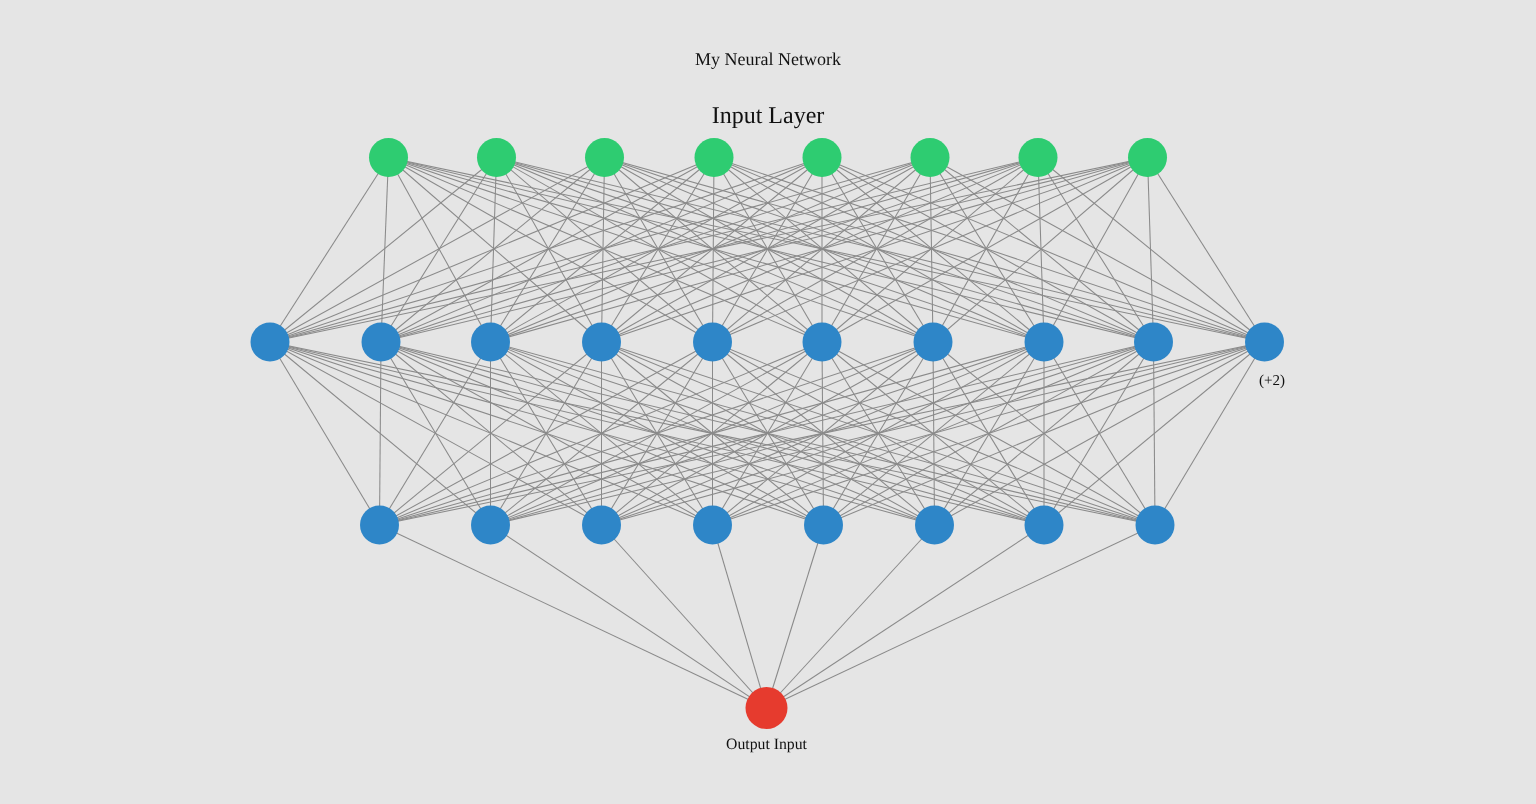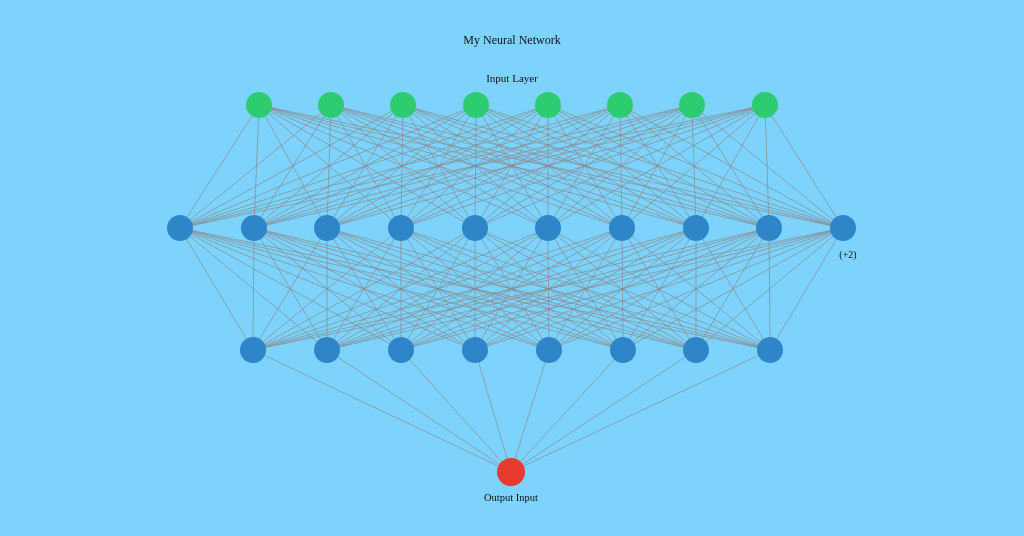--- a/index.html
+++ b/index.html
@@ -4,21 +4,21 @@
 <style>
   html, body {
     margin: 0;
     padding: 0;
     background: #ffffff;
   }
   .canvas {
     position: relative;
     width: 1024px;
     height: 536px;
-    background: #7dd3fc;
+    background: #e5e5e5;
     overflow: hidden;
     font-family: "Liberation Serif", "DejaVu Serif", serif;
     color: #1a1a1a;
   }
   .net-svg {
     position: absolute;
     left: 0;
     top: 0;
     width: 1024px;
     height: 536px;
@@ -26,21 +26,21 @@
   }
   .lbl {
     position: absolute;
     transform: translate(-50%, -50%);
     white-space: nowrap;
     color: #111111;
     -webkit-user-select: none;
     user-select: none;
   }
   .lbl-title   { left: 512px; top: 40px;  font-size: 12px; }
-  .lbl-input   { left: 512px; top: 78px;  font-size: 11px; }
+  .lbl-input   { left: 512px; top: 78px;  font-size: 16px; }
   .lbl-output  { left: 511px; top: 497px; font-size: 10.5px; }
   .lbl-extra   { left: 848px; top: 254px; font-size: 10px; }
 </style>
 </head>
 <body>
 
 <div class="canvas">
 
   <svg class="net-svg" viewBox="0 0 1024 536" xmlns="http://www.w3.org/2000/svg">
       <line x1="259" y1="105" x2="180" y2="228" stroke="#8a8a8a" stroke-width="0.7"></line>

